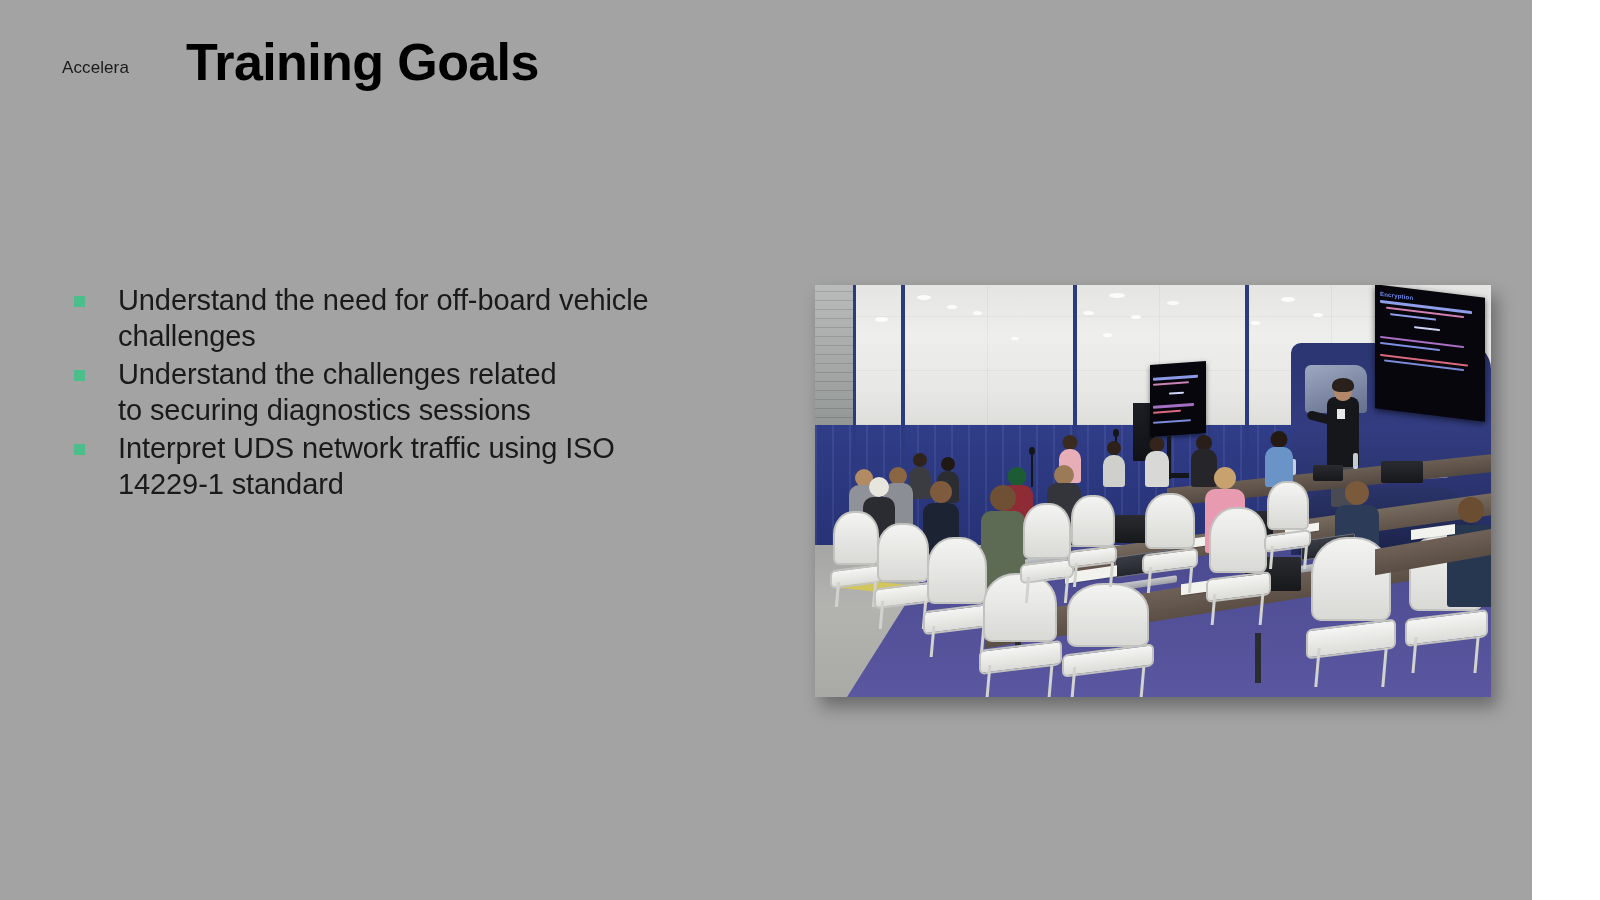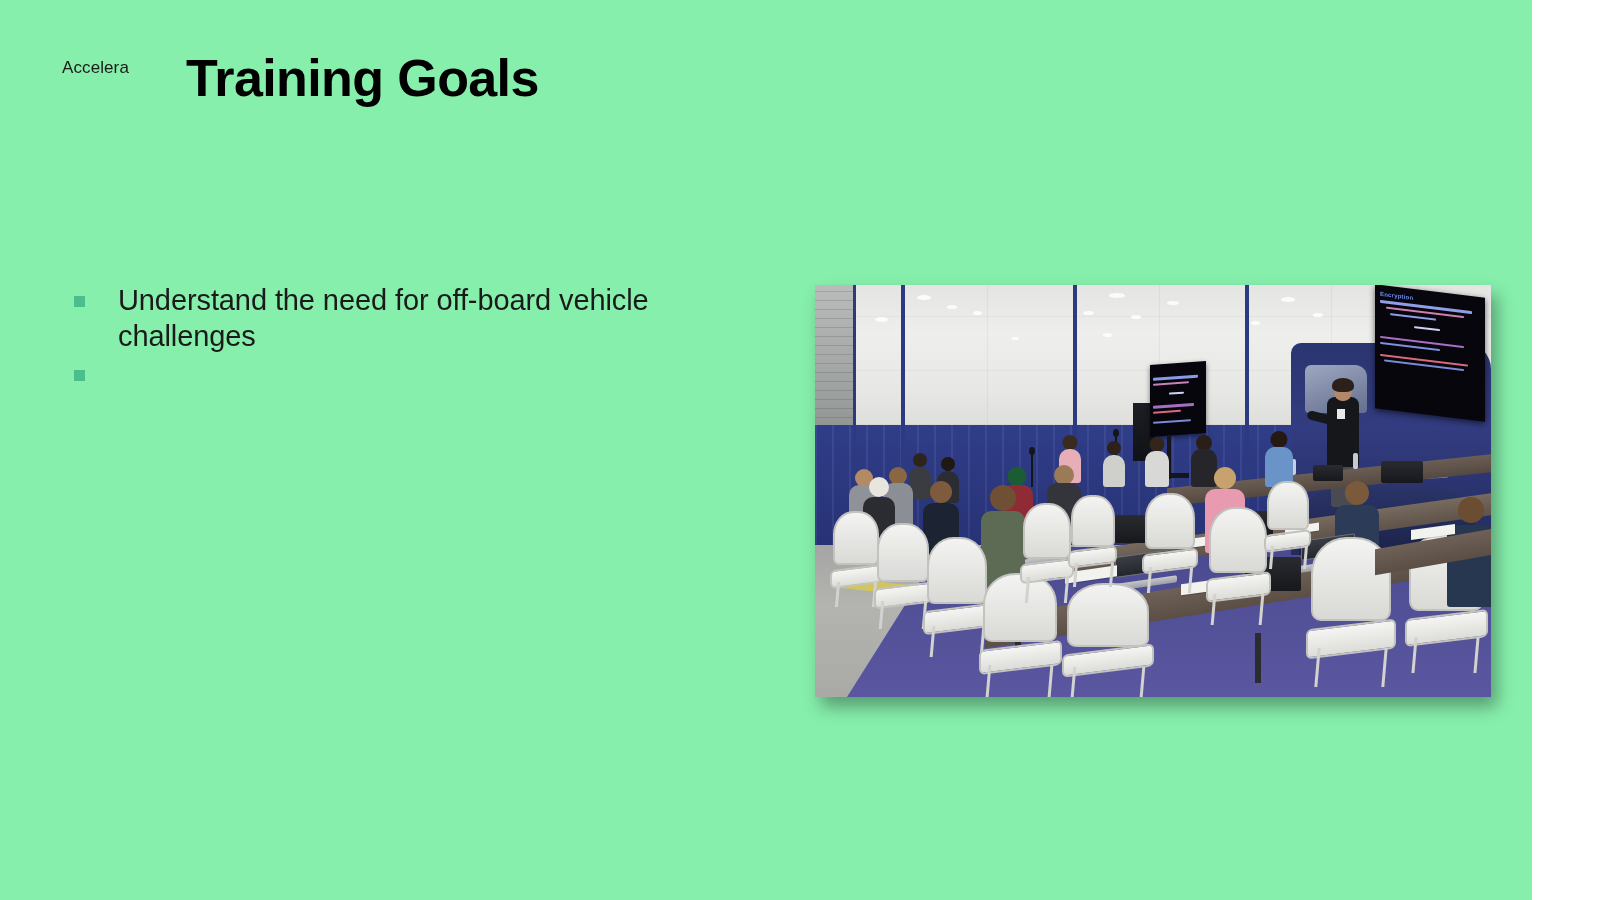--- a/index.html
+++ b/index.html
@@ -5,36 +5,36 @@
   * { box-sizing: border-box; margin: 0; padding: 0; }
   html, body {
     width: 1600px; height: 900px;
     background: #ffffff;
     font-family: "Liberation Sans", sans-serif;
     overflow: hidden;
   }
   .slide {
     position: relative;
     width: 1532px; height: 900px;
-    background: #86efac;
+    background: #a3a3a3;
   }
 
   
   .brand {
     position: absolute;
     left: 62px; top: 58px;
     font-size: 17px;
     font-weight: 400;
     color: #1a1a1a;
     letter-spacing: 0.1px;
     font-family: "Liberation Sans", sans-serif;
   }
   .slide-title {
     position: absolute;
-    left: 186px; top: 48px;
+    left: 186px; top: 32px;
     font-size: 52px;
     font-weight: bold;
     color: #000000;
     letter-spacing: -0.6px;
     font-family: "Liberation Sans", sans-serif;
   }
 
   
   .bullets {
     position: absolute;
@@ -269,23 +269,27 @@
     <li class="bullet-row">
       <span class="bullet-marker"></span>
       <span class="bullet-text">Understand the need for off-board vehicle
 challenges</span>
     </li>
     <li class="bullet-row">
       <span class="bullet-marker"></span>
     </li>
     <li class="bullet-row">
       <span class="bullet-marker"></span>
+      <span class="bullet-text">Understand the challenges related
+to securing diagnostics sessions</span>
     </li>
     <li class="bullet-row">
       <span class="bullet-marker"></span>
+      <span class="bullet-text">Interpret UDS network traffic using ISO
+14229-1 standard</span>
     </li>
   </ul>
 
   <div class="photo-wrap">
     <div class="photo">
 
       <div class="hall-white"></div>
       <div class="wall-left"></div>
       <div class="hall-blue"></div>
 

